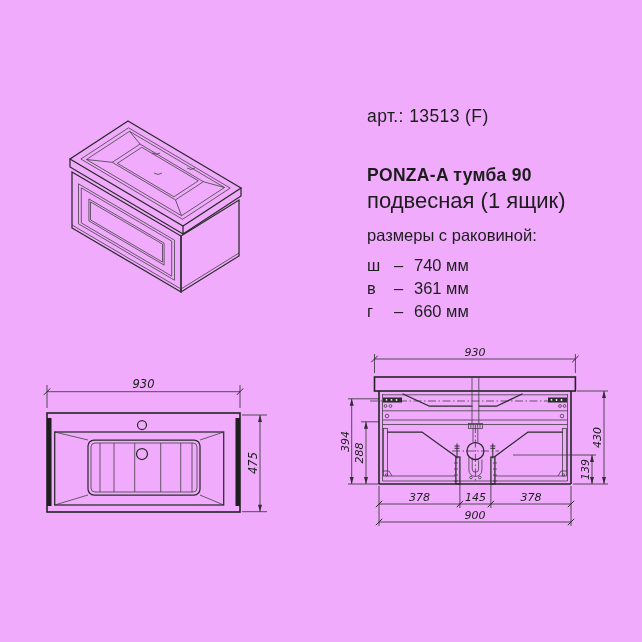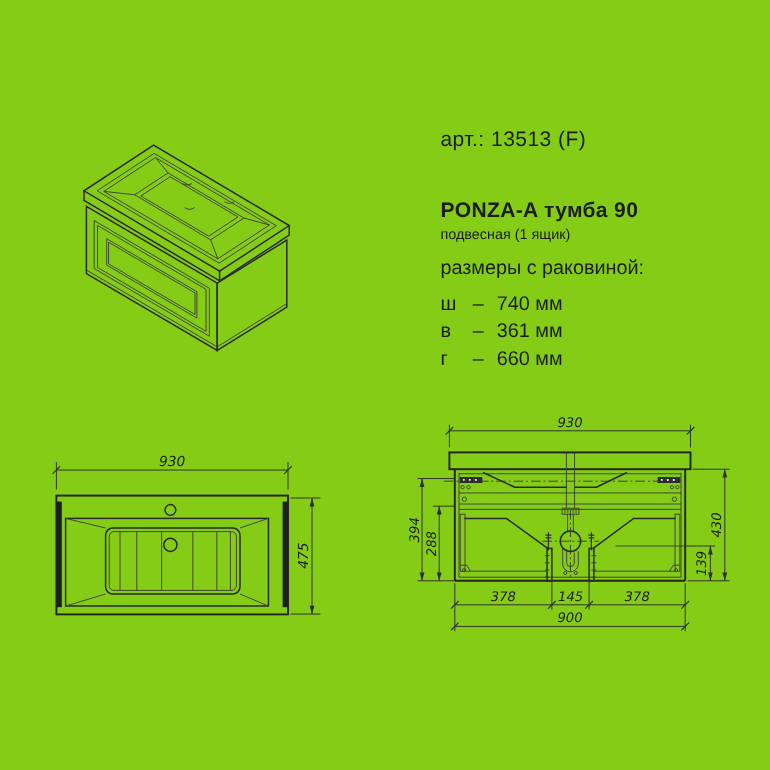--- a/index.html
+++ b/index.html
@@ -1,35 +1,35 @@
 <!DOCTYPE html>
 <html><head>
 <meta charset="utf-8">
 <style>
   html,body{margin:0;padding:0;background:#e9e9e9;}
   .sheet{
-    position:relative;width:642px;height:642px;background:#84cc16;
+    position:relative;width:642px;height:642px;background:#f0abfc;
     font-family:"Liberation Sans",sans-serif;color:#1c1c1c;overflow:hidden;
   }
   svg{position:absolute;overflow:visible;}
   svg .ln{stroke:#2a2a2a;stroke-width:1.25;fill:none;stroke-linecap:round;}
   svg .hv{stroke:#232323;stroke-width:1.6;fill:none;}
   svg .thin{stroke:#3a3a3a;stroke-width:.75;fill:none;}
   svg .dim{stroke:#2e2e2e;stroke-width:.8;fill:none;}
   svg .cl{stroke:#2e2e2e;stroke-width:.7;fill:none;stroke-dasharray:8 2.5 1.5 2.5;}
   svg .ar{fill:#2e2e2e;stroke:none;}
   svg .tk{stroke:#2e2e2e;stroke-width:1;fill:none;}
   svg text{font-family:"DejaVu Sans",sans-serif;font-style:italic;fill:#1c1c1c;}
   .fv-t{font-size:11px;text-anchor:middle;}
   .tv-t{font-size:11.5px;text-anchor:middle;}
   
   .info{position:absolute;left:367px;top:106px;width:250px;}
   .info .art{font-size:17.5px;letter-spacing:.4px;margin-bottom:25px;}
   .info .pname{font-size:17.5px;font-weight:700;letter-spacing:.3px;margin-bottom:2px;margin-top:38px;}
-  .info .ptype{font-size:12px;margin-bottom:4px;}
+  .info .ptype{font-size:22px;margin-bottom:4px;}
   .info .dhead{font-size:16.5px;margin-bottom:9px;margin-top:12px;}
   .dim-row{font-size:16.5px;line-height:23px;display:flex;}
   .dim-row .k{width:27px;}
   .dim-row .d{width:20px;}
 </style>
 </head>
 <body>
 
 <div class="sheet">
 

